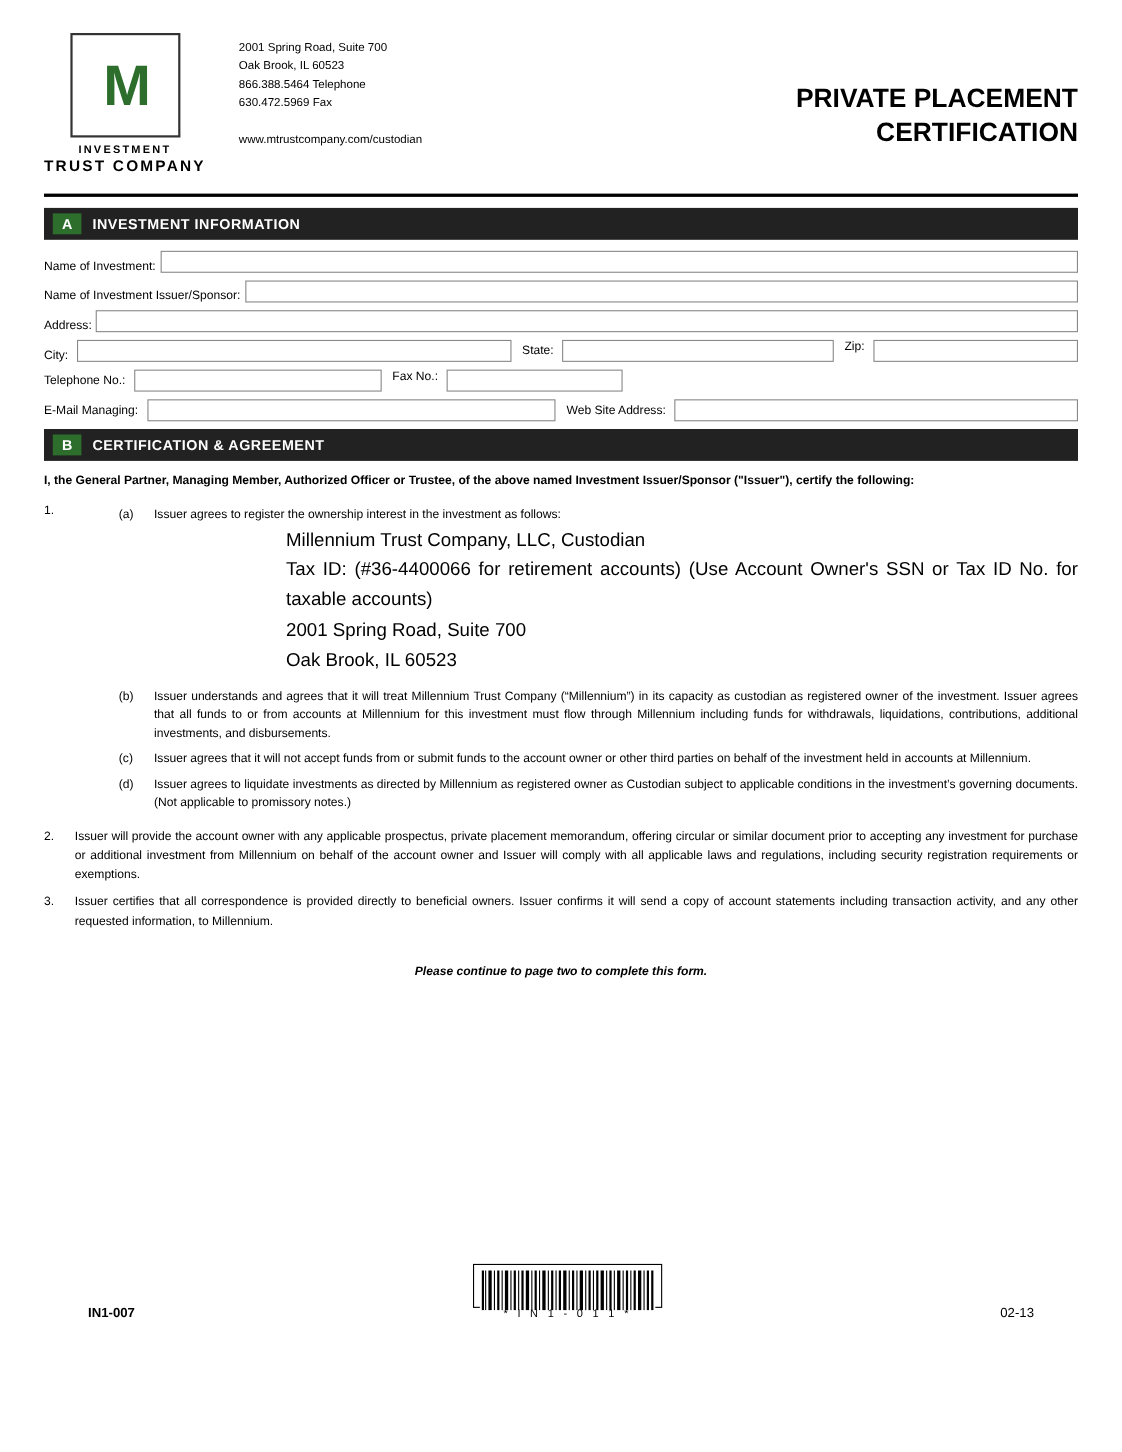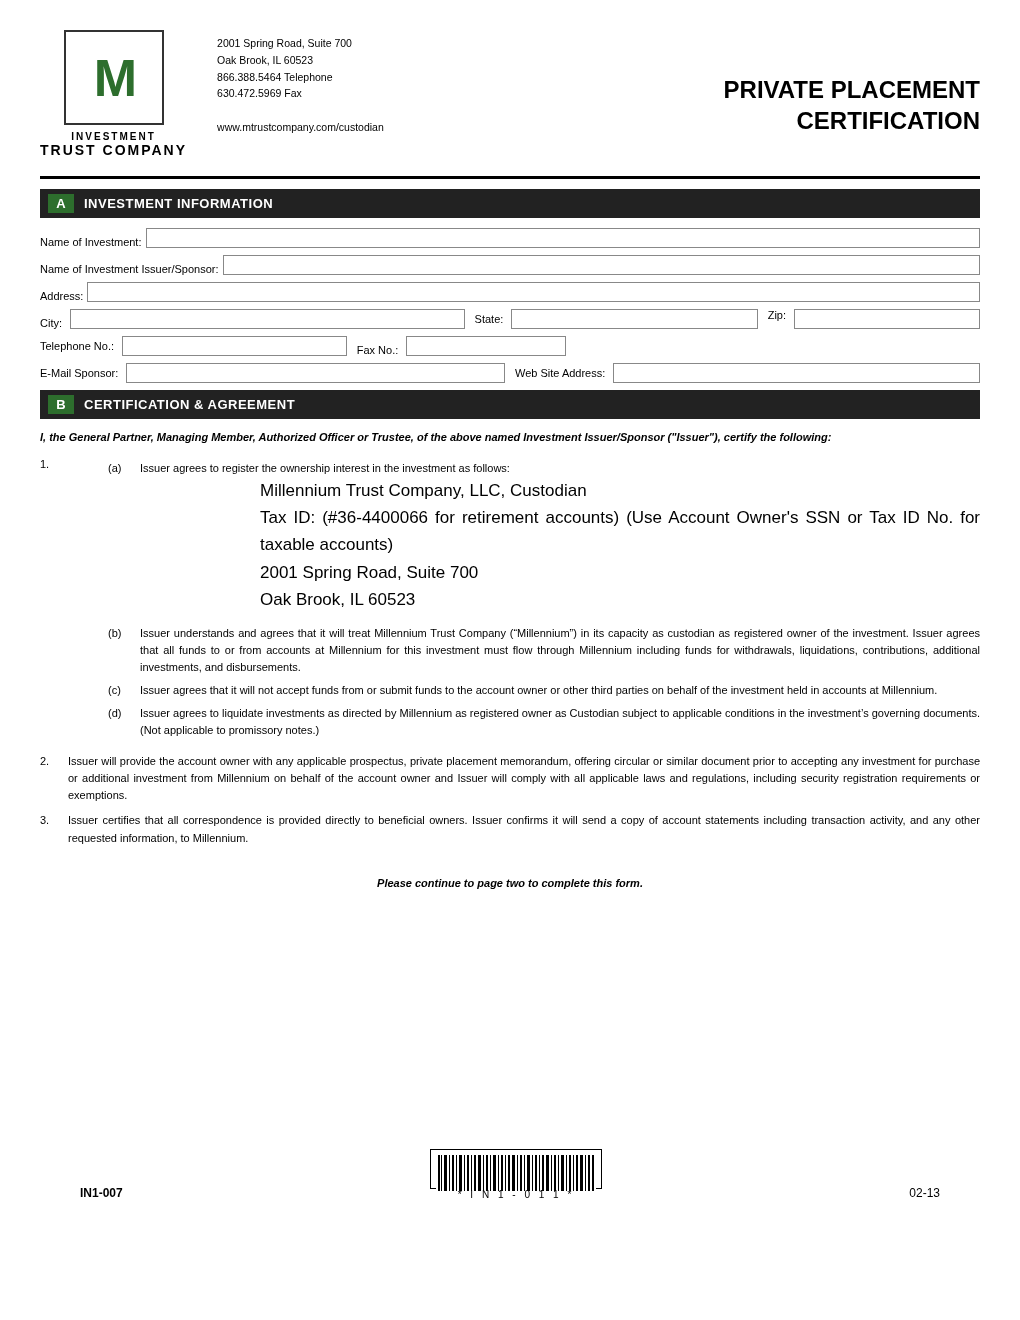--- a/index.html
+++ b/index.html
@@ -171,41 +171,40 @@
       flex: 1;
     }
     .tel-group {
       display: flex;
       align-items: center;
       flex: 1;
       gap: 4px;
     }
     .fax-group {
       display: flex;
-      align-items: flex-end;
+      align-items: flex-start;
       flex: 1;
       gap: 4px;
     }
     .email-group {
       display: flex;
       align-items: center;
       flex: 1;
       gap: 4px;
     }
     .web-group {
       display: flex;
       align-items: center;
       flex: 1;
       gap: 4px;
     }
     .body-text-italic {
       font-size: 11px;
       line-height: 1.55;
       margin-bottom: 10px;
-      font-style: italic;
       font-weight: bold;
     }
     .numbered-item {
       display: flex;
       margin-bottom: 8px;
       font-size: 11px;
       line-height: 1.55;
       text-align: justify;
     }
     .numbered-item .num {
@@ -370,21 +369,21 @@
       </div>
       <div class="fax-group">
         <span class="form-label">Fax No.:</span>
         <input type="text" style="border: 1px solid rgb(136, 136, 136); height: 20px; width: 160px;">
       </div>
       <div style="flex:1"></div>
     </div>
 
     <div class="form-row-multi">
       <div class="email-group">
-        <span class="form-label">E-Mail Sponsor:</span>
+        <span class="form-label">E-Mail Managing:</span>
         <input type="text" class="city-input" style="">
       </div>
       <div class="web-group">
         <span class="form-label">Web Site Address:</span>
         <input type="text" class="city-input" style="">
       </div>
     </div>
 
   </div>
 

